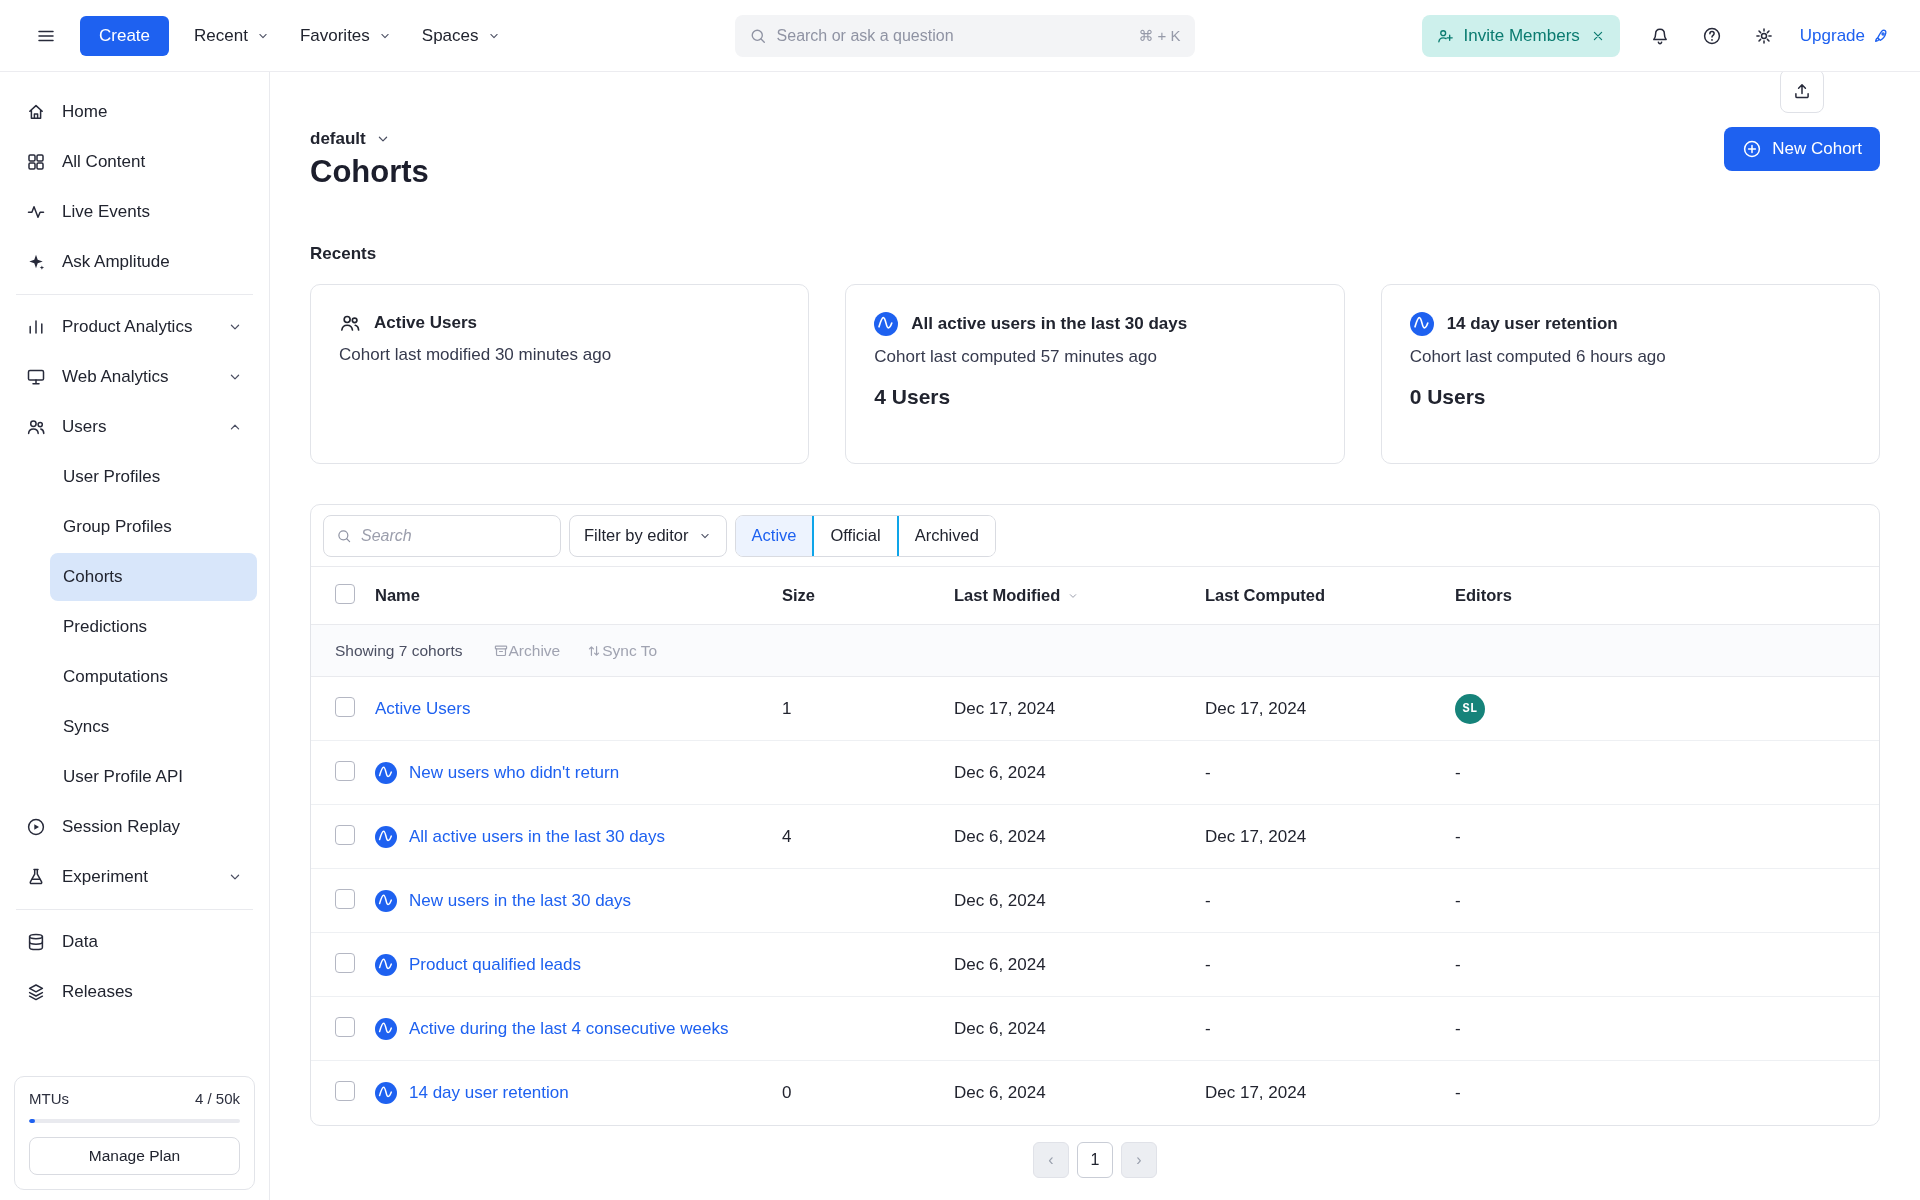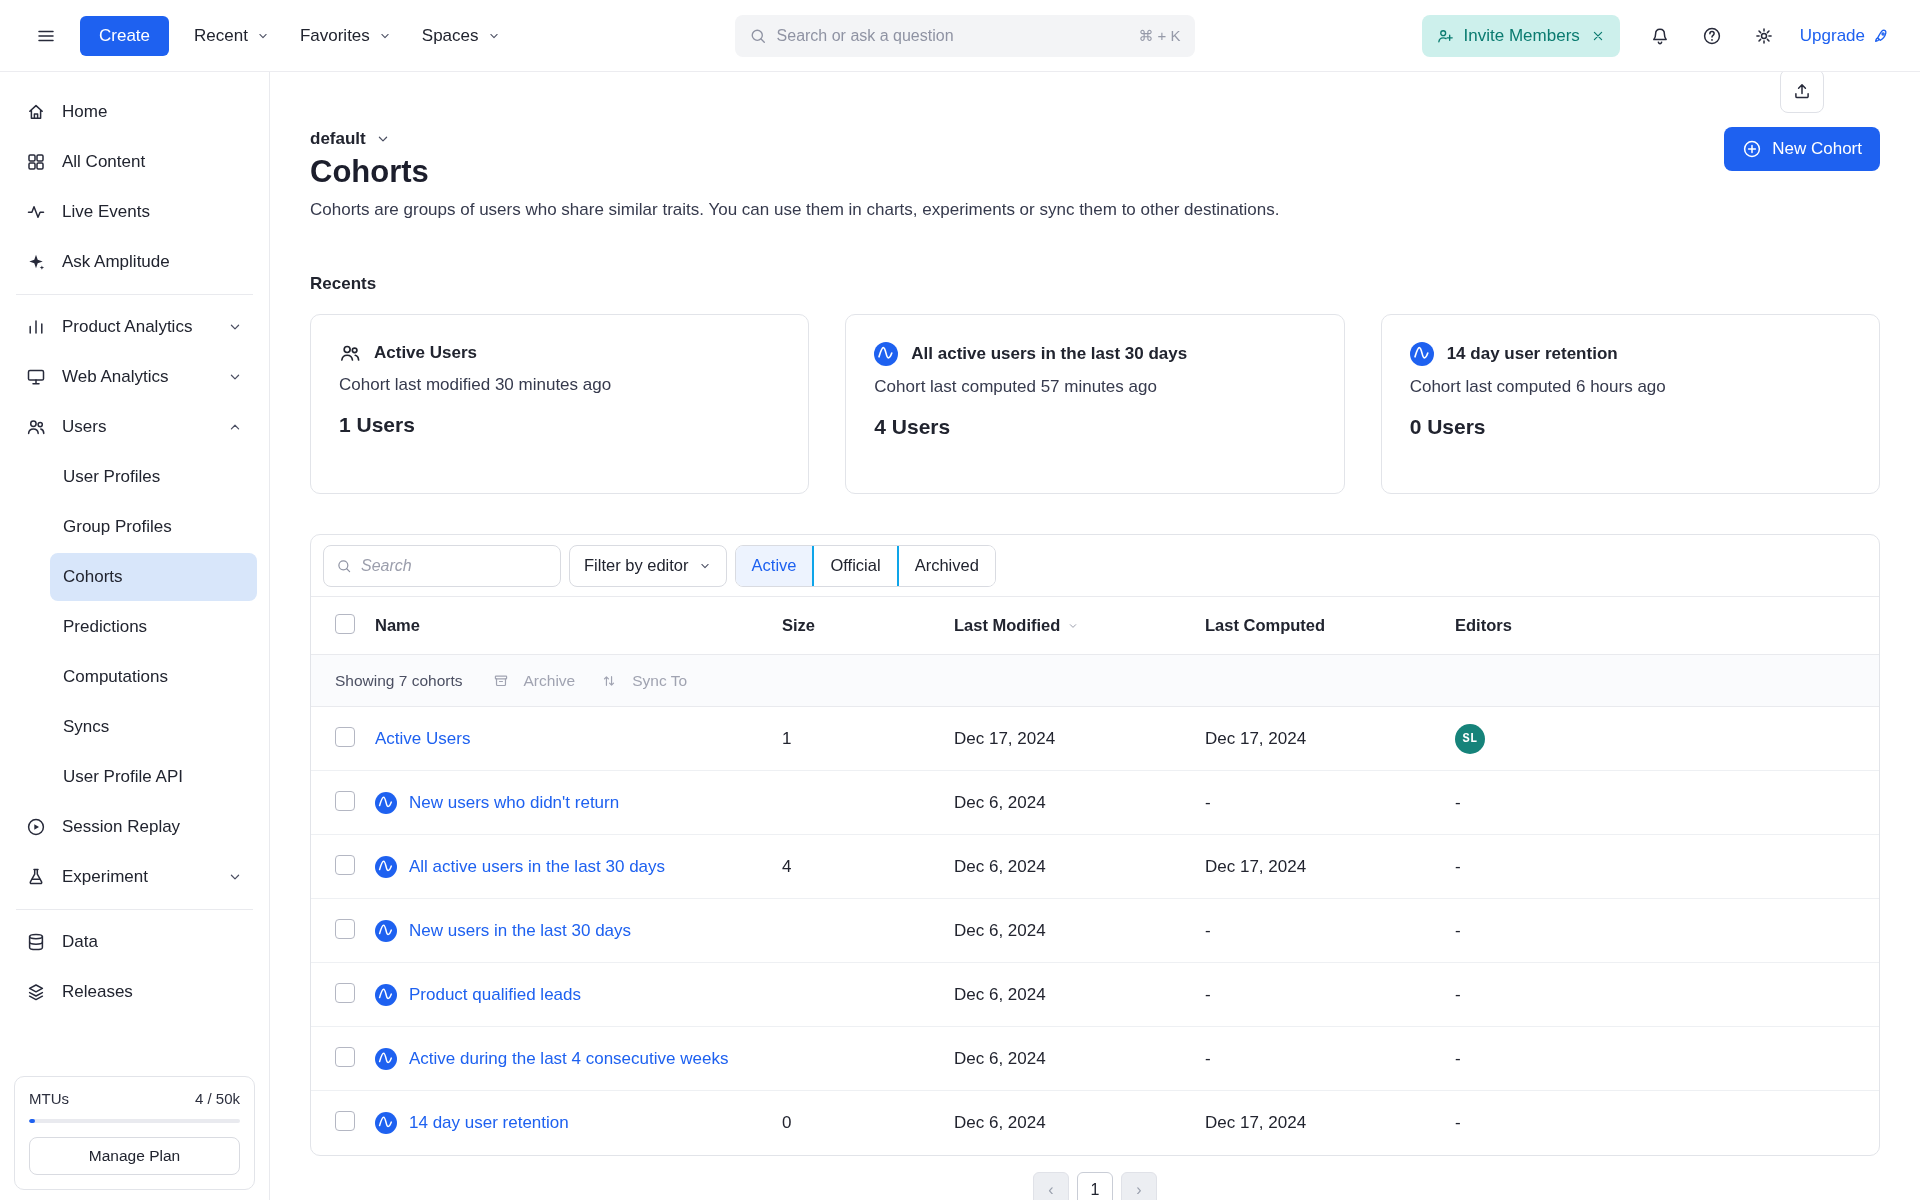--- a/index.html
+++ b/index.html
@@ -79,21 +79,21 @@
   .tab { padding:0 16px; font-size:16.5px; display:flex; align-items:center; border-left:2px solid #0ea5e9; background:#fff; }
   .tab:first-child { border-left:none; }
   .tab-active { color:#1e61f0; background:#edf3fe; }
   .thead, .trow { display:grid; grid-template-columns:40px 1fr 172px 251px 250px 400px; align-items:center; padding:0 24px; }
   .thead { height:58px; font-size:16.5px; font-weight:700; border-bottom:1px solid #e9eaee; }
   .th-sort { display:flex; align-items:center; gap:7px; }
   .checkbox { display:inline-block; width:20px; height:20px; border:1.5px solid #b4b7c3; border-radius:4px; background:#fff; cursor:pointer; }
   .summary-row { height:52px; background:#fafbfd; border-bottom:1px solid #e9eaee; display:flex; align-items:center; gap:30px; padding:0 24px; }
   .summary-text { font-size:15.5px; color:#4b4f62; }
   .bulk { display:flex; gap:26px; }
-  .bulk-btn { display:flex; align-items:center; gap:15px; color:#a0a3b1; font-size:15.5px; cursor:default; }
+  .bulk-btn { display:flex; align-items:center; gap:0; color:#a0a3b1; font-size:15.5px; cursor:default; }
   .trow { height:64px; border-bottom:1px solid #eef0f3; }
   .trow:last-child { border-bottom:none; }
   .cname { display:flex; align-items:center; gap:12px; }
   .rlink { color:#1e61f0; font-size:17px; cursor:pointer; }
   .cval { font-size:17px; color:#22242f; }
   .avatar { width:30px; height:30px; border-radius:50%; background:#16837a; color:#fff; font-size:12px; font-weight:700; letter-spacing:.3px; display:inline-flex; align-items:center; justify-content:center; cursor:pointer;font-family:Liberation Mono, monospace; }
   .amp22 { width:22px; height:22px; }
 
   .pagination { display:flex; justify-content:center; gap:8px; margin-top:16px; }
   .pg { width:36px; height:36px; border-radius:6px; display:flex; align-items:center; justify-content:center; font-size:16px; }
@@ -389,38 +389,36 @@
                 <circle cx="10" cy="10" r="7.4"></circle>
                 <path d="M10 6.6v6.8M6.6 10h6.8"></path>
               </svg>
             </span>
           <span>New Cohort</span>
         </button>
       </div>
     </div>
 
     <h1 class="title">Cohorts</h1>
-    <p class="subtitle">Cohorts are groups of users who share similar traits. You can use them in charts, experiments or sync them to other destinations.</p>
 
     <div class="recents-head">Recents</div>
     <div class="cards" id="recent-cards">
         <div class="recent-card">
           <div class="card-head">
             <span class="icn i22 card-icn">
               <svg viewBox="0 0 20 20" fill="none" stroke="currentColor" stroke-width="1.5" stroke-linecap="round" stroke-linejoin="round">
                 <circle cx="7.4" cy="6.8" r="2.7"></circle>
                 <path d="M2.6 16.4c.3-2.9 2.3-4.4 4.8-4.4s4.5 1.5 4.8 4.4"></path>
                 <circle cx="14.2" cy="7.6" r="2.1"></circle>
                 <path d="M14.8 12.1c1.8.4 2.8 1.8 3 4.3"></path>
               </svg>
             </span>
             <span>Active Users</span>
           </div>
           <div class="card-meta">Cohort last modified 30 minutes ago</div>
-          <div class="card-count">1 Users</div>
         </div>
         <div class="recent-card">
           <div class="card-head">
             <span class="icn i24">
               <svg viewBox="0 0 22 22" fill="none">
                 <circle cx="11" cy="11" r="11" fill="#1e61f0"></circle>
                 <path d="M4.6 13.6c1.7-6 2.9-8.4 4-8.4 1 0 1.7 2.2 2.4 5 .6 2.5 1.2 4.3 2.1 4.3 1.2 0 2.3-1.8 3.2-4.4" stroke="#fff" stroke-width="1.5" stroke-linecap="round"></path>
               </svg>
             </span>
             <span>All active users in the last 30 days</span>

